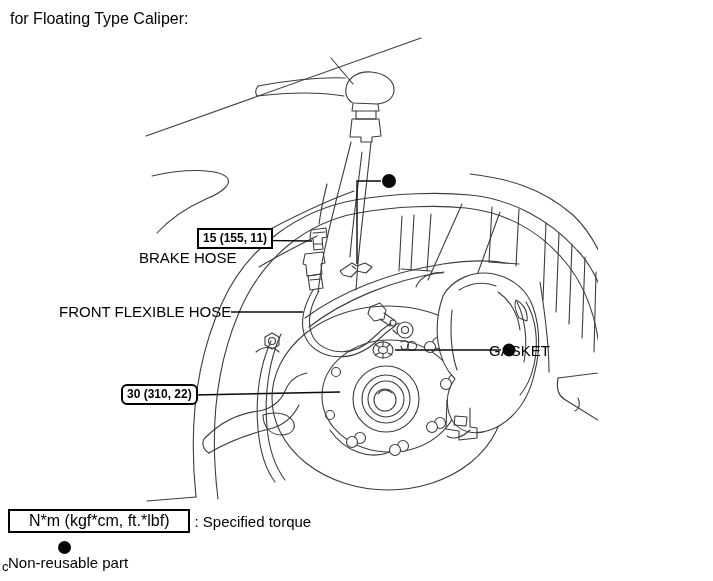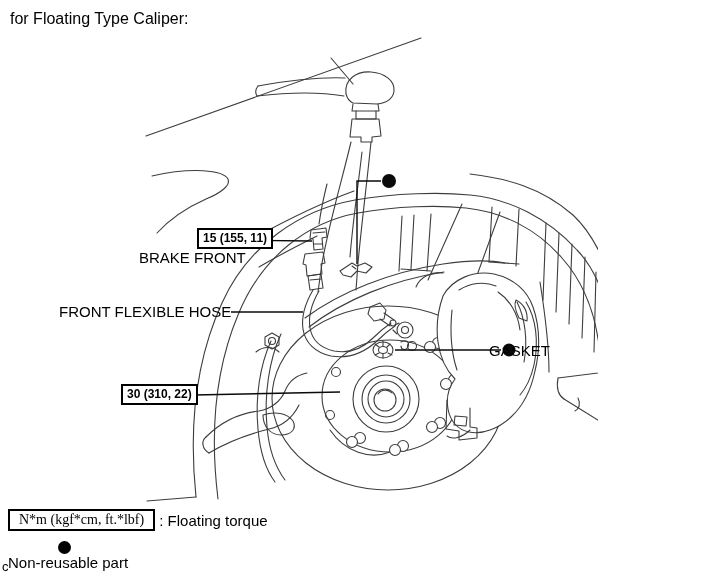--- a/index.html
+++ b/index.html
@@ -3,28 +3,28 @@
 <meta charset="utf-8">
 <style>
   html,body{margin:0;padding:0;background:#fff;}
   .stage{position:relative;width:598px;height:581px;background:#fff;overflow:hidden;
          font-family:"Liberation Sans",sans-serif;color:#000;}
   .stage svg{position:absolute;left:0;top:0;}
   .page-title{position:absolute;left:10px;top:10px;font-size:16px;}
   .torque-box{position:absolute;border:2px solid #000;background:#fff;padding:1px 4px;
               font-size:12px;font-weight:bold;white-space:nowrap;line-height:1.25;}
   .tq-brake-line{left:153px;top:228px;margin-left:44px;}
-  .tq-caliper{left:121px;top:384px;}
+  .tq-caliper{left:121px;top:384px;border-radius:6px;}
   .diagram-label{position:absolute;font-size:15px;white-space:nowrap;line-height:1.1;}
   .lbl-brake-line{left:139px;top:250px;}
   .lbl-hose{left:59px;top:304px;text-align:right;}
   .lbl-gasket{left:489px;top:343px;}
   .legend-row{position:absolute;display:flex;align-items:center;white-space:nowrap;}
   .legend-torque{left:8px;top:509px;}
-  .legend-frame{border:2px solid #000;padding:1px 9px;font-size:14px;background:#fff;font-family:Liberation Serif, serif;}
+  .legend-frame{border:2px solid #000;padding:1px 19px;font-size:16px;background:#fff;}
   .legend-desc{font-size:15px;margin-left:4px;}
   .legend-nonreusable{left:8px;top:541px;font-size:15px;flex-direction:column;}
   .bullet{display:inline-block;width:13px;height:13px;border-radius:50%;background:#000;
           margin-right:7px;flex:0 0 auto;}
   .figure-note{position:absolute;left:2px;top:559px;font-size:13px;}
 </style>
 </head>
 <body>
 
 <div class="stage">
@@ -194,31 +194,31 @@
     </g>
     <g fill="#0a0a0a" stroke="none">
       <circle cx="389" cy="181" r="7"></circle>
       <circle cx="509" cy="350" r="6.5"></circle>
     </g>
   </svg>
 
   <div class="page-title">for Floating Type Caliper:</div>
 
   <div class="torque-box tq-brake-line">15 (155, 11)</div>
-  <div class="diagram-label lbl-brake-line">BRAKE FRONT</div>
+  <div class="diagram-label lbl-brake-line">BRAKE HOSE</div>
 
   <div class="diagram-label lbl-hose">FRONT FLEXIBLE HOSE</div>
 
   <div class="torque-box tq-caliper">30 (310, 22)</div>
 
   <div class="diagram-label lbl-gasket">GASKET</div>
 
   <div class="legend-row legend-torque">
     <span class="legend-frame">N*m (kgf*cm, ft.*lbf)</span>
-    <span class="legend-desc">: Floating torque</span>
+    <span class="legend-desc">: Specified torque</span>
   </div>
 
   <div class="legend-row legend-nonreusable">
     <span class="bullet"></span>
     <span>Non-reusable part</span>
   </div>
 
   <div class="figure-note">c</div>
 </div>
 

